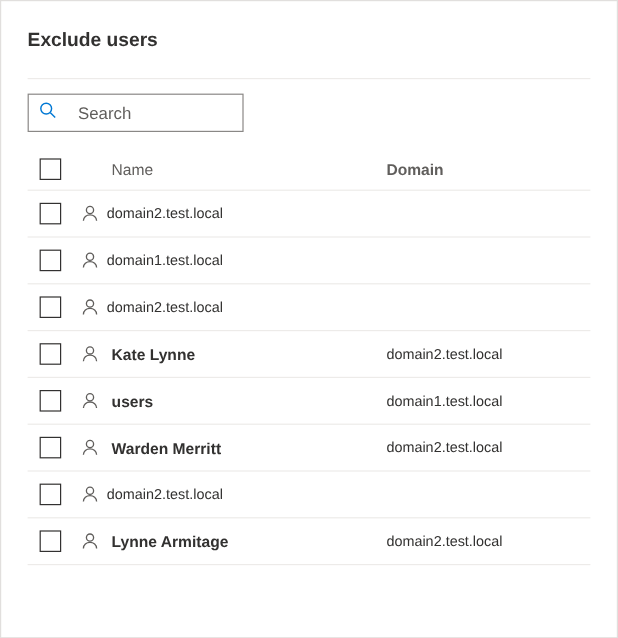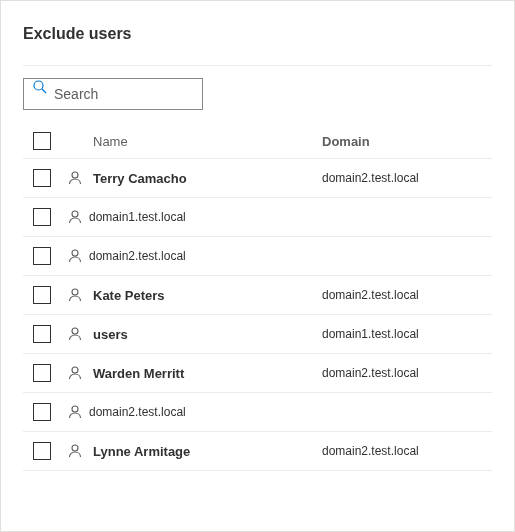--- a/index.html
+++ b/index.html
@@ -15,26 +15,28 @@
     .container { padding: 24px 22px 0 22px; }
     .page-title {
       font-size: 16px;
       font-weight: 600;
       color: #323130;
       margin-bottom: 22px;
     }
     .divider { border-top: 1px solid #edebe9; margin-bottom: 12px; }
     .search-box {
       display: flex;
+      align-items: center;
       width: 180px;
       height: 32px;
       border: 1px solid #8a8886;
       padding: 0 8px;
       margin-bottom: 14px;
       background: #fff;
+      gap: 11px;
     }
     .search-box svg { flex-shrink: 0; margin-right: 6px; }
     .search-input {
       border: none;
       outline: none;
       font-size: 14px;
       color: #323130;
       width: 100%;
       font-family: inherit;
     }
@@ -107,21 +109,20 @@
           <div class="checkbox"></div>
         </div>
         <div class="col-icon">
           <span>
             <svg class="user-icon-svg" width="16" height="16" viewBox="0 0 16 16" fill="none">
   <circle cx="8" cy="5" r="3" stroke="#605e5c" stroke-width="1.1"></circle>
   <path d="M2.5 14c0-3 2.5-5 5.5-5s5.5 2 5.5 5" stroke="#605e5c" stroke-width="1.1" fill="none"></path>
 </svg>
           </span>
         </div>
-        <div class="col-name">Terry Camacho</div>
         <div class="col-domain">domain2.test.local</div>
       </div>
       <div class="row">
         <div class="col-check">
           <div class="checkbox"></div>
         </div>
         <div class="col-icon">
           <span>
             <svg class="user-icon-svg" width="16" height="16" viewBox="0 0 16 16" fill="none">
   <circle cx="8" cy="5" r="3" stroke="#605e5c" stroke-width="1.1"></circle>
@@ -150,21 +151,21 @@
           <div class="checkbox"></div>
         </div>
         <div class="col-icon">
           <span>
             <svg class="user-icon-svg" width="16" height="16" viewBox="0 0 16 16" fill="none">
   <circle cx="8" cy="5" r="3" stroke="#605e5c" stroke-width="1.1"></circle>
   <path d="M2.5 14c0-3 2.5-5 5.5-5s5.5 2 5.5 5" stroke="#605e5c" stroke-width="1.1" fill="none"></path>
 </svg>
           </span>
         </div>
-        <div class="col-name">Kate Peters</div>
+        <div class="col-name">Kate Lynne</div>
         <div class="col-domain">domain2.test.local</div>
       </div>
       <div class="row">
         <div class="col-check">
           <div class="checkbox"></div>
         </div>
         <div class="col-icon">
           <span>
             <svg class="user-icon-svg" width="16" height="16" viewBox="0 0 16 16" fill="none">
   <circle cx="8" cy="5" r="3" stroke="#605e5c" stroke-width="1.1"></circle>

